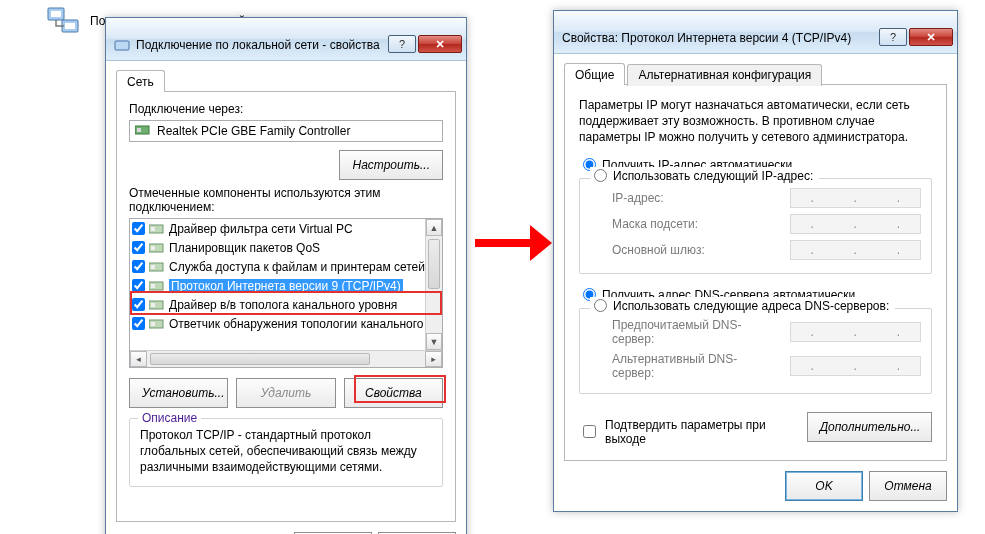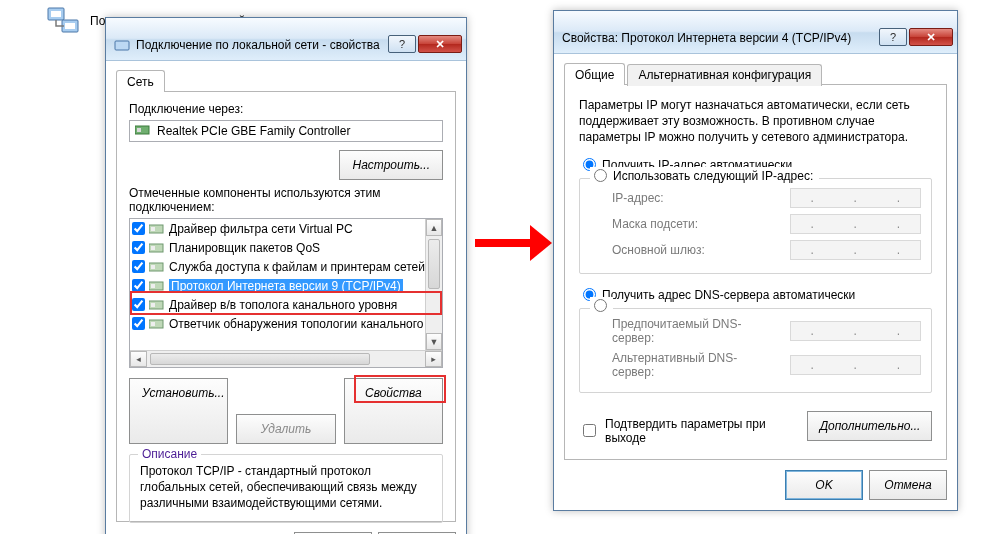--- a/index.html
+++ b/index.html
@@ -181,21 +181,21 @@
           <div class="btn-arrow" style="left:0;">◂</div>
           <div class="thumb"></div>
           <div class="btn-arrow" style="right:0;">▸</div>
         </div>
 
         <div class="redbox" style="left:0; right:0; top:72px; height:24px;"></div>
       </div>
 
       <div style="display:flex; gap:8px; margin-top:10px; position:relative;">
         <div class="btn" style="flex:1;">Установить...</div>
-        <div class="btn disabled" style="flex:1;margin-top:36px;">Удалить</div>
+        <div class="btn disabled" style="flex:1;">Удалить</div>
         <div class="btn" style="flex:1;">Свойства</div>
         <div class="redbox" style="right:-3px; top:-3px; width:92px; height:28px;"></div>
       </div>
 
       <div class="group">
         <div class="legend">Описание</div>
         <div class="label" style="line-height:1.35;">Протокол TCP/IP - стандартный протокол глобальных сетей, обеспечивающий связь между различными взаимодействующими сетями.</div>
       </div>
 
     </div>
@@ -265,20 +265,21 @@
       </div>
 
       <div style="margin-top:12px;">
         <div class="radio-row">
           <input type="radio" checked="" style="">
           <span>Получить адрес DNS-сервера автоматически</span>
         </div>
         <div class="group" style="margin-top:4px; padding-top:4px;">
           <div class="radio-row" style="margin-top:-16px; background:#fff; width:fit-content; padding-right:6px;">
             <input type="radio" style="">
+            <span>Использовать следующие адреса DNS-серверов:</span>
           </div>
           <div class="field-row">
             <span class="fl">Предпочитаемый DNS-сервер:</span>
             <div class="ipbox">
                 <span>.</span>
                 <span>.</span>
                 <span>.</span>
               </div>
           </div>
           <div class="field-row">

